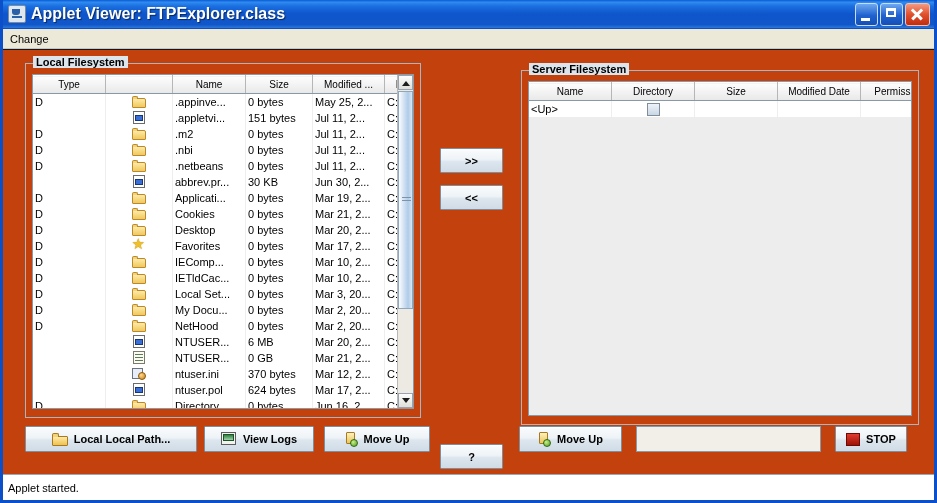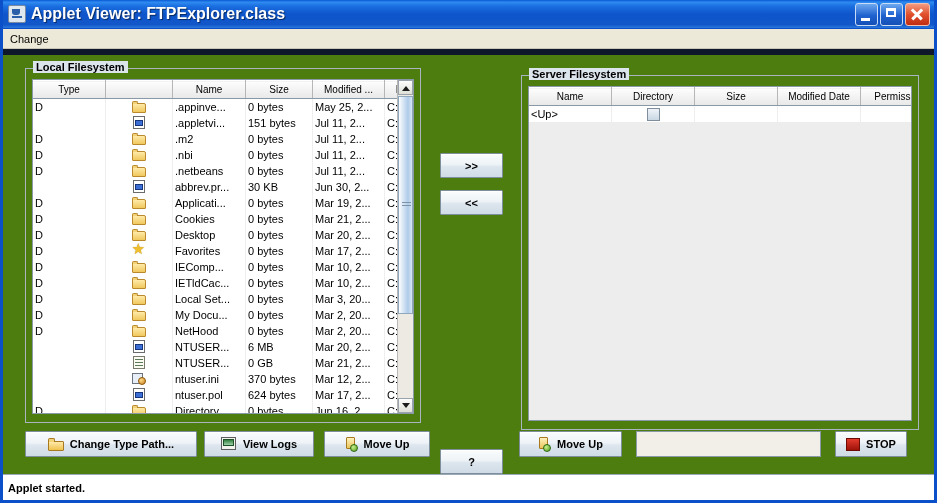--- a/index.html
+++ b/index.html
@@ -68,22 +68,22 @@
 
   
   #menubar{
     height:19px;background:#ece9d8;display:flex;align-items:center;
     border-bottom:1px solid #c9c6b5;
   }
   #menubar .mi{padding:1px 7px;font-size:11px;color:#000;cursor:default;}
 
   
   #content{
-    position:relative;height:428px;background:#4d7c0f;
-    border-top:6px solid #0f172a;
+    position:relative;height:428px;background:#c2410c;
+    border-top:1px solid #0f172a;
   }
 
   
   .panel{
     position:absolute;box-sizing:border-box;
     border:1px solid #a9b6c2;
   }
   .panel > .ptitle{
     position:absolute;top:-8px;left:7px;background:#dde5ec;
     padding:0 3px;font-size:11px;color:#000;font-weight:bold;
@@ -264,21 +264,21 @@
   .chk{
     display:inline-block;width:13px;height:13px;box-sizing:border-box;
     background:linear-gradient(to bottom,#eef3f8,#c9d7e4);
     border:1px solid #7e8e9c;vertical-align:-2px;
   }
 
   
   #statusbar{
     position:absolute;left:0;right:0;bottom:0;height:25px;
     background:#fff;border-top:1px solid #9aa8b5;
-    display:flex;align-items:center;font-weight:bold;
+    display:flex;align-items:center;
   }
   #statusbar .st{padding-left:5px;font-size:11px;color:#000;}
 </style>
 </head>
 <body>
 
 <div id="window">
 
   <div id="titlebar">
     <span class="tl-icon"></span>
@@ -527,21 +527,21 @@
                 <td></td>
                 <td style="border-right: 0px;"></td>
               </tr>
             </tbody>
         </table>
       </div>
     </div>
 
     <div class="btn" style="left:22px;top:376px;width:172px;height:26px;">
       <span class="bi bi-folder"></span>
-      <span class="btn-lbl">Change Type Path...</span>
+      <span class="btn-lbl">Local Local Path...</span>
     </div>
     <div class="btn" style="left:201px;top:376px;width:110px;height:26px;">
       <span class="bi bi-logs"></span>
       <span class="btn-lbl">View Logs</span>
     </div>
     <div class="btn" style="left:321px;top:376px;width:106px;height:26px;">
       <span class="bi bi-up"></span>
       <span class="btn-lbl">Move Up</span>
     </div>
     <div class="btn" style="left:516px;top:376px;width:103px;height:26px;">

